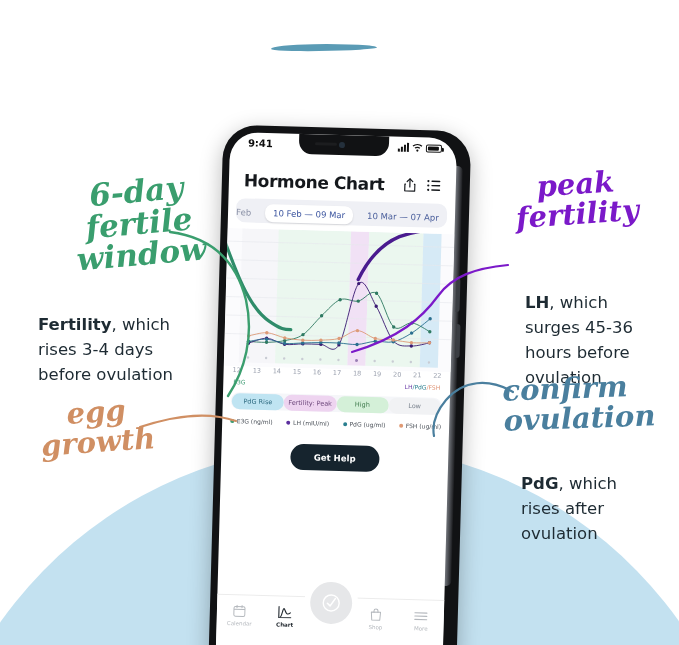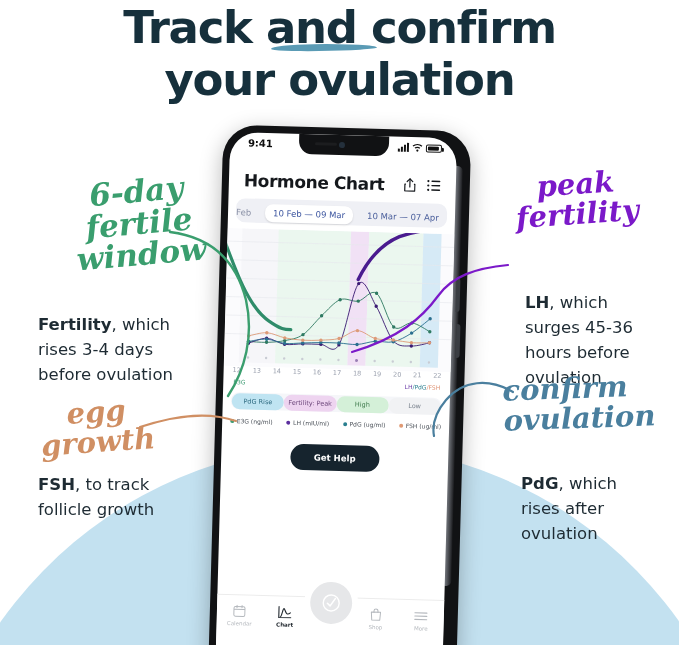--- a/index.html
+++ b/index.html
@@ -265,48 +265,40 @@
     box-shadow: 0 0 0 6px #fff;
   }
 </style>
 </head>
 <body>
 
 <div class="stage">
 
   <div class="wave"></div>
 
-  <div class="headline">
-    <div class="l1">Track and confirm</div>
-    <div class="l2">your ovulation</div>
-  </div>
   <div class="underline"></div>
 
   <svg class="connectors" width="679" height="645" viewBox="0 0 679 645">
     <path d="M170,232 C218,238 238,268 246,300 C254,336 245,370 228,396" fill="none" stroke="#3a9e6e" stroke-width="2.4" stroke-linecap="round"></path>
     <path d="M140,427 C180,414 210,412 236,421" fill="none" stroke="#d08f63" stroke-width="2.2" stroke-linecap="round"></path>
     <path d="M508,265 C476,268 452,276 438,296 C422,318 399,338 352,352" fill="none" stroke="#7b19c9" stroke-width="2.2" stroke-linecap="round"></path>
     <path d="M513,392 C489,378 463,380 446,400 C435,413 432,425 434,436" fill="none" stroke="#4a7f9e" stroke-width="2.2" stroke-linecap="round"></path>
   </svg>
 
   <div class="script script-green">6-day
 fertile
 window</div>
   <div class="callout c-estrogen">
     <b>Fertility</b><span>, which
 rises 3-4 days
 before ovulation</span>
   </div>
 
   <div class="script script-orange">egg
 growth</div>
-  <div class="callout c-fsh">
-    <b>FSH</b><span>, to track
-follicle growth</span>
-  </div>
 
   <div class="script script-purple">peak
 fertility</div>
   <div class="callout c-lh">
     <b>LH</b><span>, which
 surges 45-36
 hours before
 ovulation</span>
   </div>
 

